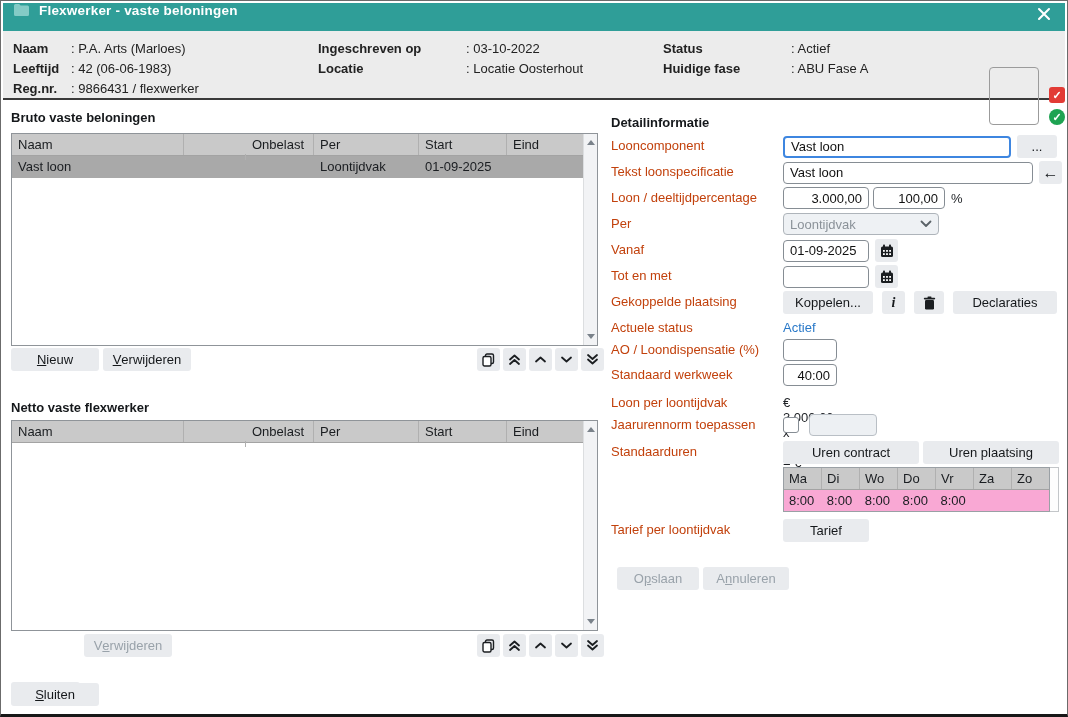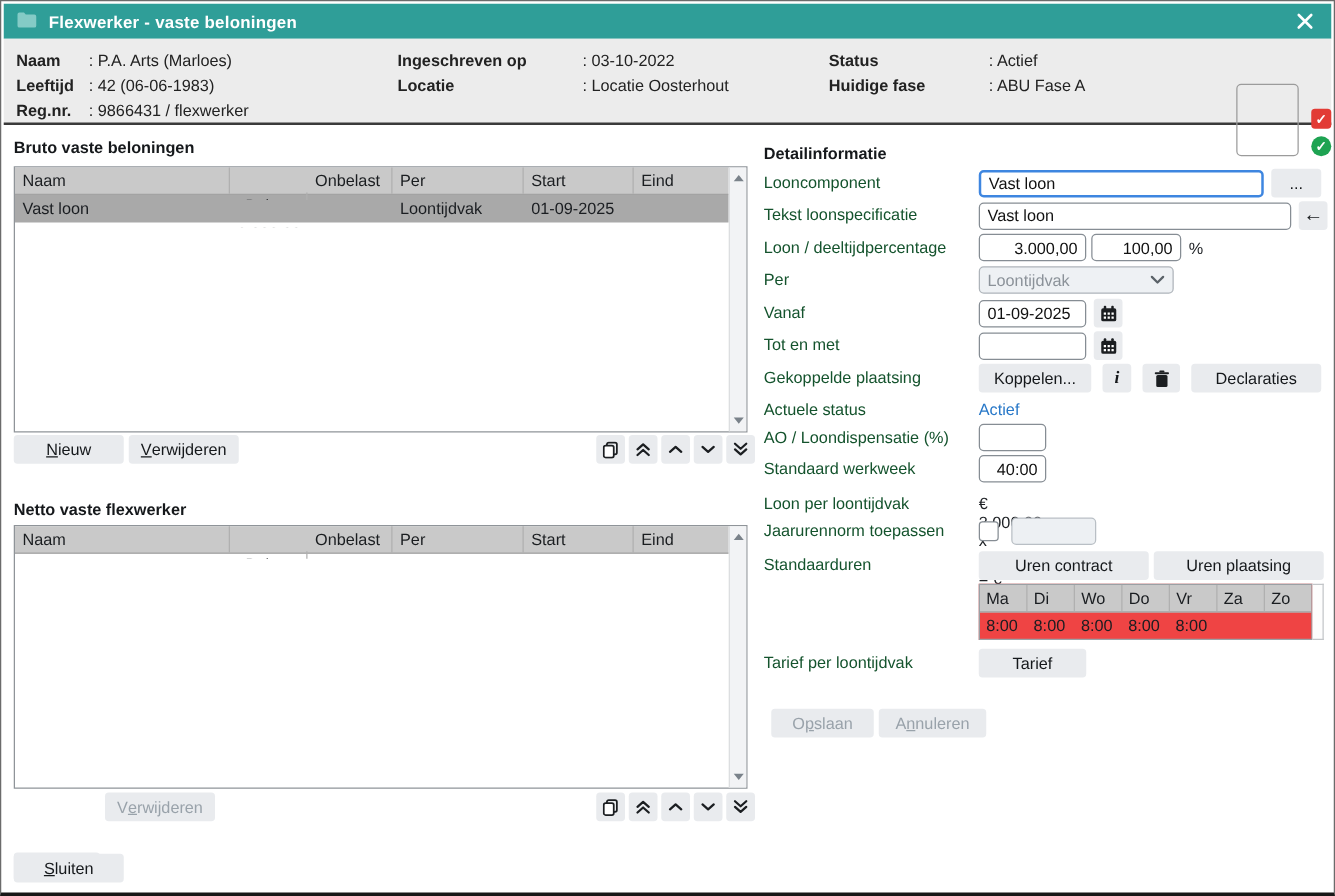--- a/index.html
+++ b/index.html
@@ -7,21 +7,21 @@
   body { font-family:"Liberation Sans", sans-serif; font-size:13px; color:#1a1d21; }
 
   .window{
     position:relative; width:1068px; height:717px; background:#fff;
     border:1px solid #6b6b6b; border-bottom:3px solid #171717; overflow:hidden;
   }
 
   
   .titlebar{
     position:absolute; top:2px; left:2px; right:2px; height:28px;
-    background:#2f9e98; display:flex; align-items:center; padding:0 10px; gap:9px;
+    background:#2f9e98; display:flex; padding:0 10px; gap:9px;
   }
   .titlebar .title{ color:#fff; font-weight:bold; font-size:13.5px; letter-spacing:.2px; }
   .closebtn{ margin-left:auto; width:22px; height:22px; display:flex; align-items:center; justify-content:center; cursor:pointer; }
 
   
   .infobar{
     position:absolute; top:30px; left:2px; right:2px; height:69px;
     background:#ececec; border-bottom:2px solid #3a3a3a;
   }
   .inf-col{ position:absolute; top:8px; }
@@ -61,41 +61,41 @@
     padding:0 12px; font-family:inherit; font-size:13px; color:#15181b; cursor:pointer; white-space:nowrap;
   }
   .btn.disabled{ color:#99a2aa; cursor:default; }
   .hk{ text-decoration:underline; }
   .iconbtn{ width:23px; height:23px; padding:0; }
   .btnrow{ position:absolute; display:flex; gap:4px; }
   .icongrp{ position:absolute; display:flex; gap:3px; }
 
   
   .drow{ position:absolute; left:610px; height:22px; }
-  .dlabel{ position:absolute; left:0; top:3px; color:#14532d; white-space:nowrap; }
+  .dlabel{ position:absolute; left:0; top:3px; color:#c2410c; white-space:nowrap; }
   .dctrl{ position:absolute; left:172px; top:0; display:flex; align-items:center; gap:6px; }
   .input{
     height:22px; border:1px solid #868d94; border-radius:4px; padding:0 6px;
     font-family:inherit; font-size:13px; color:#111; background:#fff;
   }
   .input.focused{ border:2px solid #3e86e0; }
   .input.num{ text-align:right; }
   .ghost{ background:#edf0f3; border-color:#b9bfc5; }
   .selectbox{
     width:156px; height:22px; background:#eef1f4; border:1px solid #aeb4ba; border-radius:4px;
     display:flex; align-items:center; padding:0 6px; color:#8b9299; cursor:pointer;
   }
   .selectbox svg{ margin-left:auto; }
   .link{ color:#2878c8; cursor:pointer; }
   .statictext{ color:#1d2024; }
   .checkbox{ width:16px; height:16px; border:1px solid #868d94; border-radius:3px; background:#fff; appearance:none; cursor:pointer; }
 
   
   .weekwrap{ display:flex; width:276px; }
-  .weektbl{ flex:1; border:1px solid #9aa0a5; background:#ef4444; }
+  .weektbl{ flex:1; border:1px solid #9aa0a5; background:#f9a8d4; }
   .weekhead{ display:flex; height:22px; background:#c9c9c9; border-bottom:1px solid #a3a3a3; }
   .weekhead .wc{ flex:1; padding:3px 0 3px 5px; border-right:1px solid #b0b0b0; }
   .weekhead .wc:last-child{ border-right:none; }
   .weekrow{ display:flex; height:21px; }
   .weekrow .wc{ flex:1; padding:3px 0 3px 5px; }
   .weekscroll{ width:9px; border:1px solid #c3c6c9; border-left:none; background:#fdfdfd; }
 
   .arrow-glyph{ font-size:16px; font-weight:bold; line-height:1; }
   .info-i{ font-family:"Liberation Serif", serif; font-style:italic; font-weight:bold; font-size:14px; }
 </style>

